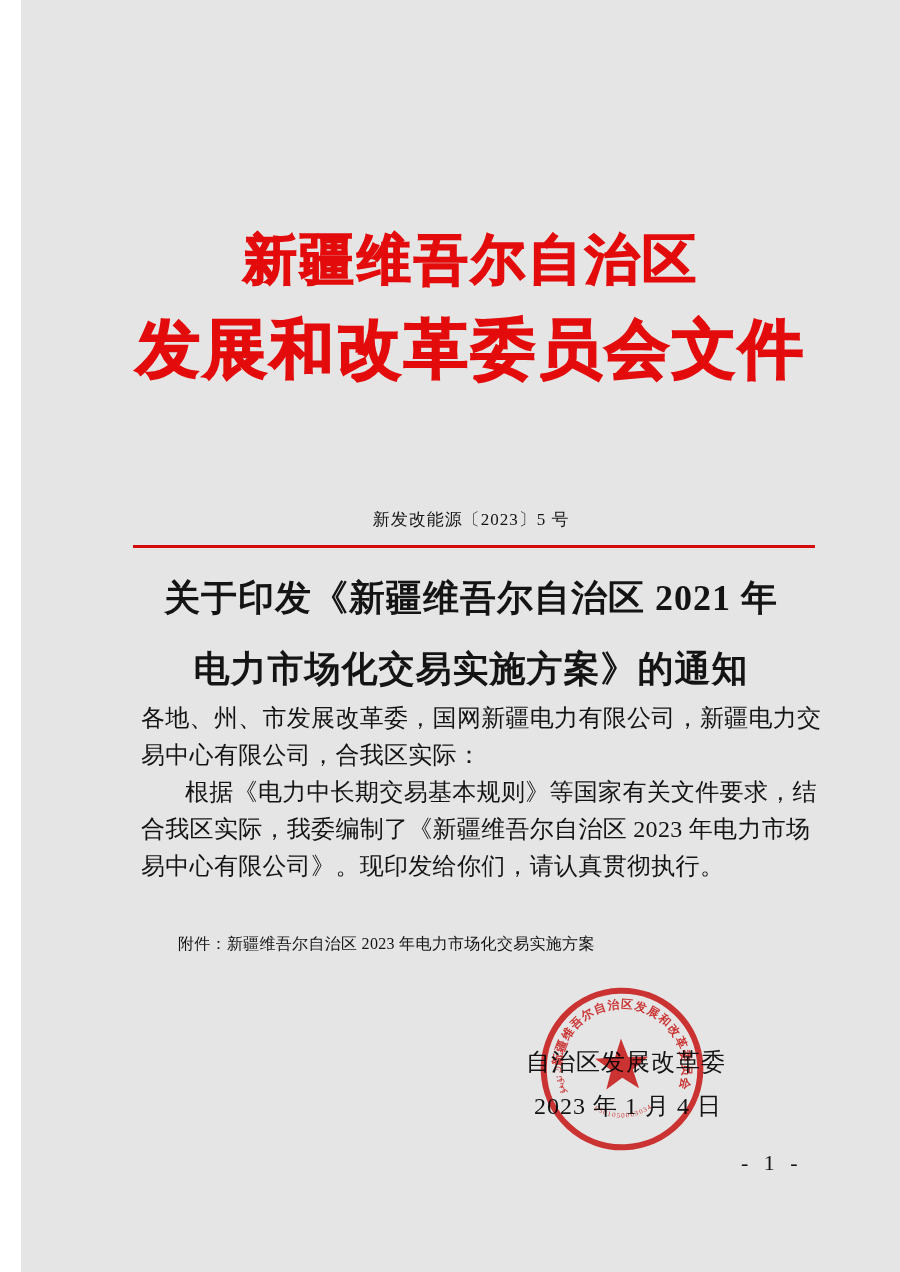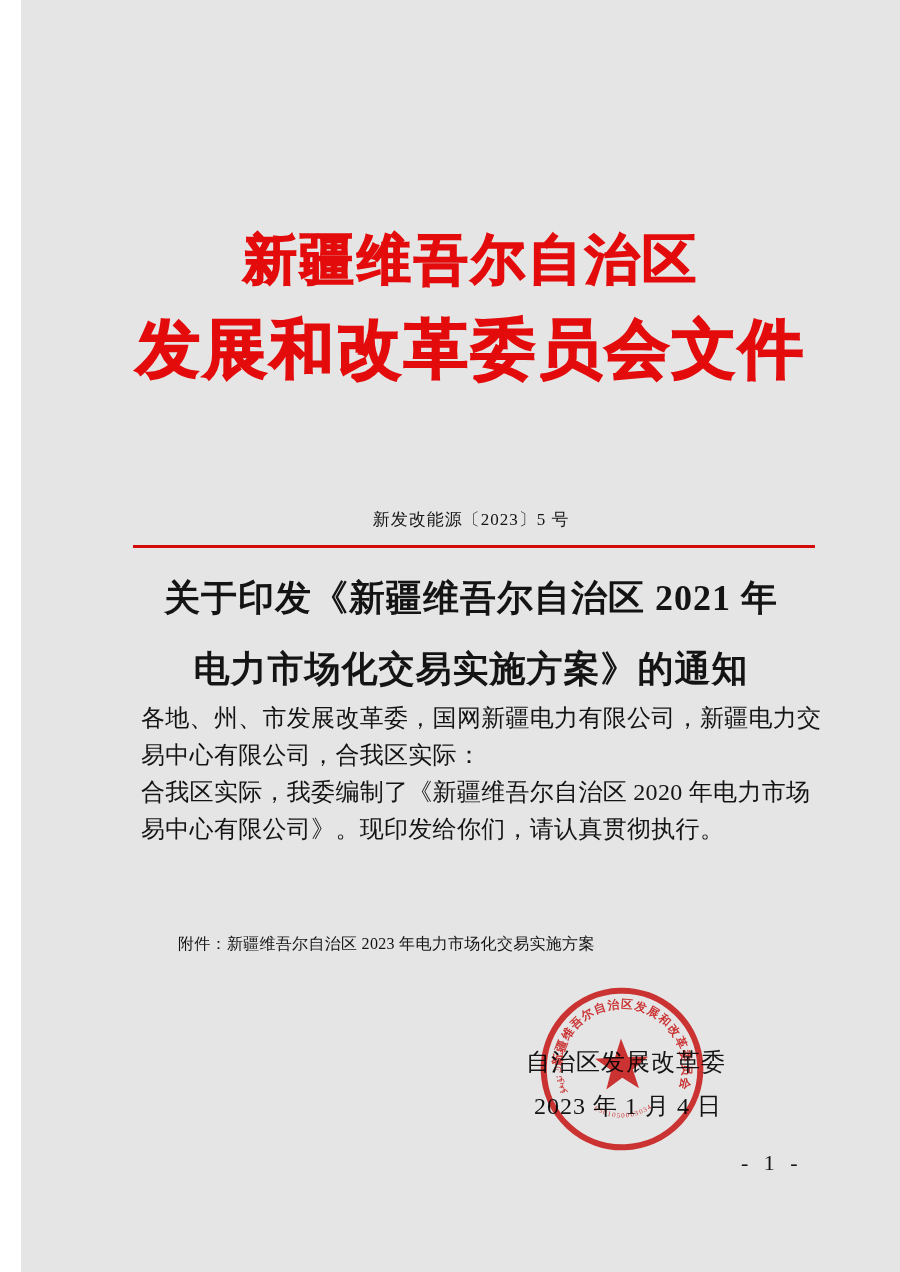--- a/index.html
+++ b/index.html
@@ -134,21 +134,22 @@
 
   <div class="abs red-rule"></div>
 
   <div class="abs center title-line1">关于印发《新疆维吾尔自治区 2021 年</div>
 
   <div class="abs center title-line2">电力市场化交易实施方案》的通知</div>
 
   <div class="abs body-block">
     <div class="body-line">各地、州、市发展改革委，国网新疆电力有限公司，新疆电力交</div>
     <div class="body-line">易中心有限公司，合我区实际：</div>
-    <div class="body-line">合我区实际，我委编制了《新疆维吾尔自治区 2020 年电力市场</div>
+    <div class="body-line indent">根据《电力中长期交易基本规则》等国家有关文件要求，结</div>
+    <div class="body-line">合我区实际，我委编制了《新疆维吾尔自治区 2023 年电力市场</div>
     <div class="body-line">易中心有限公司》。现印发给你们，请认真贯彻执行。</div>
   </div>
 
   <div class="abs attachment-line">附件：新疆维吾尔自治区 2023 年电力市场化交易实施方案</div>
 
   <div class="abs signature-org">自治区发展改革委</div>
 
   <div class="abs signature-date">2023 年 1 月 4 日</div>
 
   <svg class="abs seal" viewBox="0 0 200 200">

